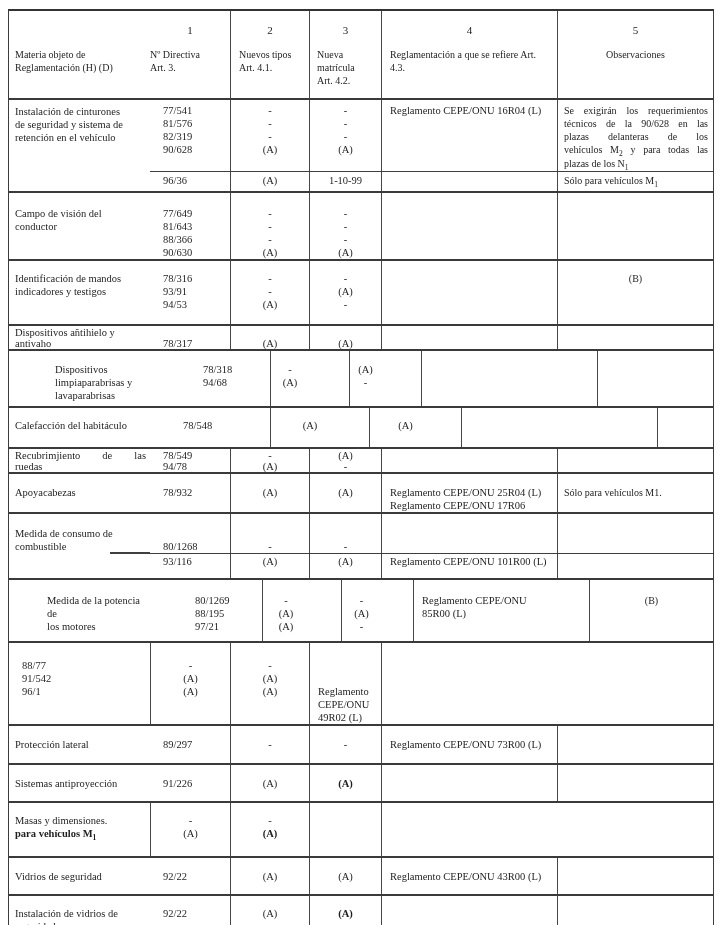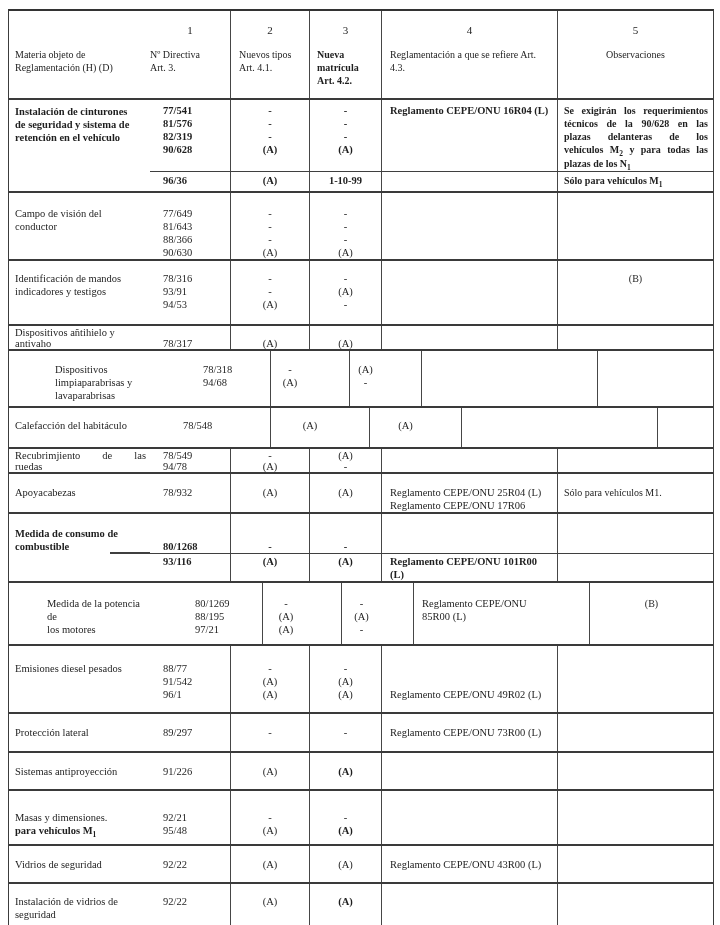--- a/index.html
+++ b/index.html
@@ -16,26 +16,26 @@
   }
   
   .hrow{display:grid;grid-template-columns:141px 80px 79px 72px 176px 156px;min-height:87px;}
   .hc{box-sizing:border-box;font-size:10px;line-height:13px;}
   .hnum{height:23px;padding-top:13px;text-align:center;font-size:11px;}
   .hl{padding-top:1px;}
   .hl .ln{white-space:nowrap;}
   .hc.h-materia .hl{padding-left:6px;}
   .hc.h-dir .hl{padding-left:0px;}
   .hc.h-tip .hl{padding-left:8px;}
-  .hc.h-mat .hl{padding-left:7px;font-weight:bold;}
+  .hc.h-mat .hl{padding-left:7px;}
   .hc.h-regl .hl{padding-left:8px;}
   .hc.h-obs .hl{text-align:center;}
   
   .row{display:grid;grid-template-columns:141px 80px 79px 72px 176px 156px;border-top:2px solid #3a3a3a;}
-  .row.split{display:flex;font-weight:bold;}
+  .row.split{display:flex;}
   .split > .materia{flex:0 0 141px;}
   .subwrap{flex:1 1 auto;display:flex;flex-direction:column;justify-content:flex-end;}
   .sr{display:grid;grid-template-columns:80px 79px 72px 176px 156px;}
   .sr.b{border-top:1.6px solid #3f3f3f;position:relative;}
   .r9 .sr.b::before{content:"";position:absolute;left:-40px;top:-1.6px;width:40px;height:1.6px;background:#3f3f3f;}
   .c{box-sizing:border-box;font-size:10.5px;line-height:13px;}
   .bl{border-left:1.5px solid #464646;}
   .materia{padding-left:6px;padding-right:4px;}
   .dir{padding-left:13px;}
   .tip,.mat{text-align:center;}
@@ -58,21 +58,21 @@
   .r6{min-height:39px;gap:20px;} .r6 > .c{padding-top:11px;}
   .r7{min-height:22px;} .r7 > .c{padding-top:1px;} .r7 .ln{line-height:11px;}
   .r8{min-height:38px;} .r8 > .c{padding-top:12px;}
   .r9 > .materia{padding-top:13px;}
   .r9 .sr.a{min-height:39px;} .r9 .sr.a > .c{padding-top:13px;}
   .r9 .sr.b{min-height:24px;} .r9 .sr.b > .c{padding-top:1px;}
   .r10{min-height:61px;} .r10 > .c{padding-top:14px;margin-left:32px;}
   .r11{min-height:66px;} .r11 > .c{padding-top:16px;} .r11 .sp2{height:26px;}
   .r12{min-height:37px;} .r12 > .c{padding-top:12px;}
   .r13{min-height:36px;} .r13 > .c{padding-top:12px;}
-  .r14{min-height:53px;} .r14 > .c{padding-top:20px;}
+  .r14{min-height:53px;} .r14 > .c{padding-top:11px;}
   .r15{min-height:36px;} .r15 > .c{padding-top:12px;}
   .r16{min-height:47px;} .r16 > .c{padding-top:11px;}
   
   .stubrow{position:relative;width:704px;height:8px;margin-left:8px;}
   .stub{position:absolute;top:0;width:1.5px;height:7px;background:#5a5a5a;}
 </style>
 </head>
 <body>
 
 <div class="tbl">
@@ -395,23 +395,20 @@
     </div>
     <div class="c regl bl">
       <div class="ln">Reglamento CEPE/ONU 85R00 (L)</div>
     </div>
     <div class="c obs bl cen">
       <div class="ln">(B)</div>
     </div>
   </div>
 
   <div class="row r11">
-    <div class="c materia">
-      <div class="ln">Emisiones diesel pesados</div>
-    </div>
     <div class="c dir">
       <div class="ln">88/77</div>
       <div class="ln">91/542</div>
       <div class="ln">96/1</div>
     </div>
     <div class="c tip bl">
       <div class="ln">-</div>
       <div class="ln">(A)</div>
       <div class="ln">(A)</div>
     </div>
@@ -460,24 +457,20 @@
       <div class="ln bold">(A)</div>
     </div>
     <div class="c regl bl"></div>
     <div class="c obs bl"></div>
   </div>
 
   <div class="row r14">
     <div class="c materia">
       <div class="ln">Masas y dimensiones.</div>
       <div class="ln bold"><span>para vehículos M</span><span class="ss">1</span></div>
-    </div>
-    <div class="c dir">
-      <div class="ln">92/21</div>
-      <div class="ln">95/48</div>
     </div>
     <div class="c tip bl">
       <div class="ln">-</div>
       <div class="ln">(A)</div>
     </div>
     <div class="c mat bl">
       <div class="ln">-</div>
       <div class="ln bold">(A)</div>
     </div>
     <div class="c regl bl"></div>

